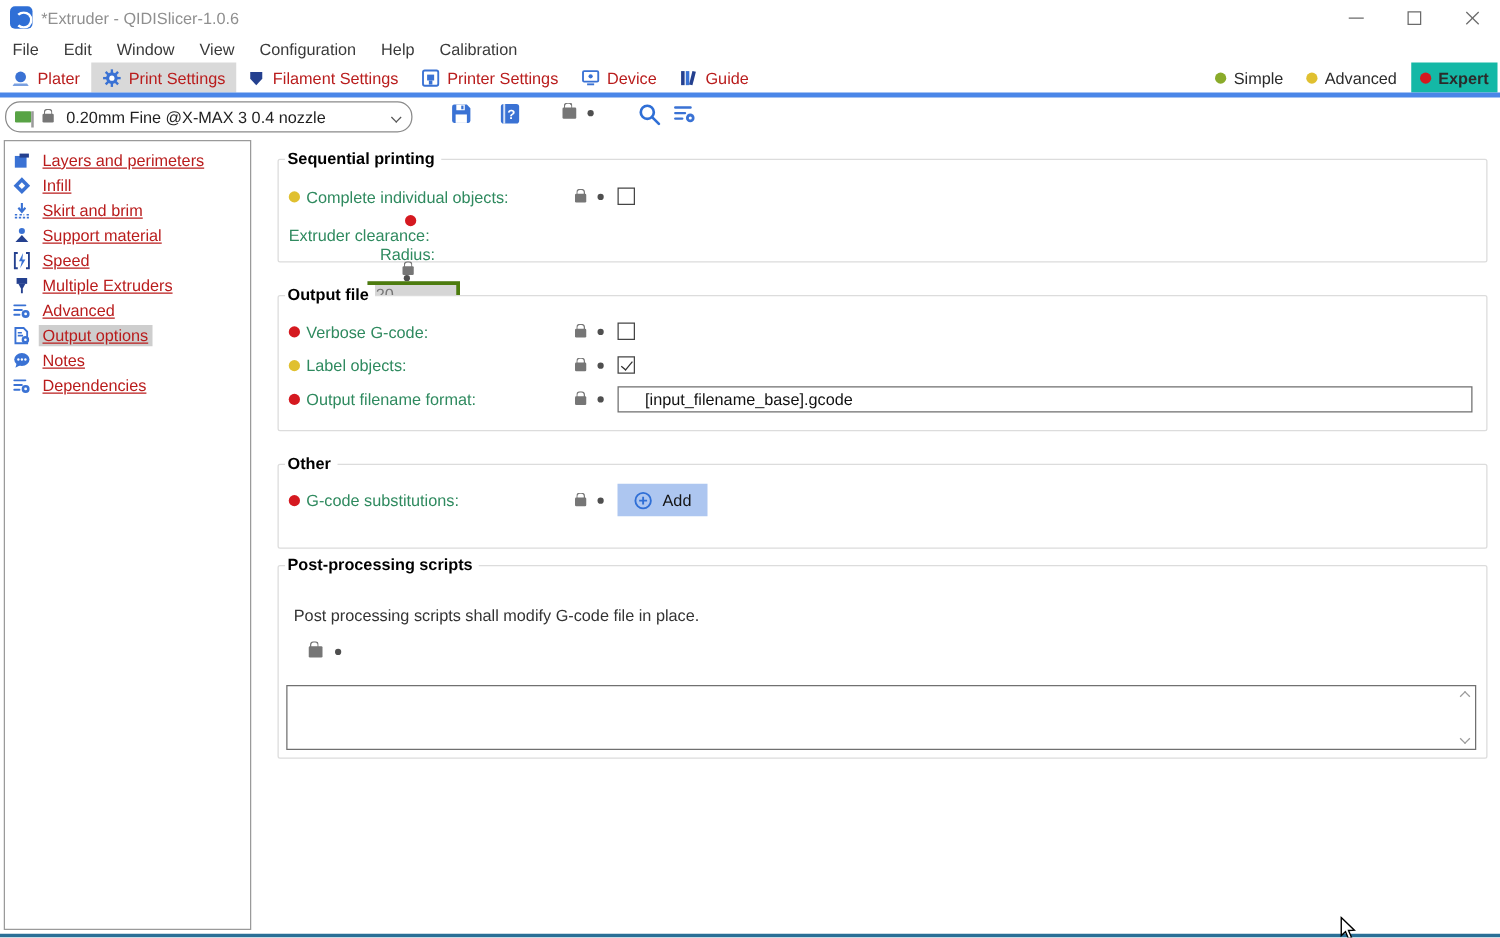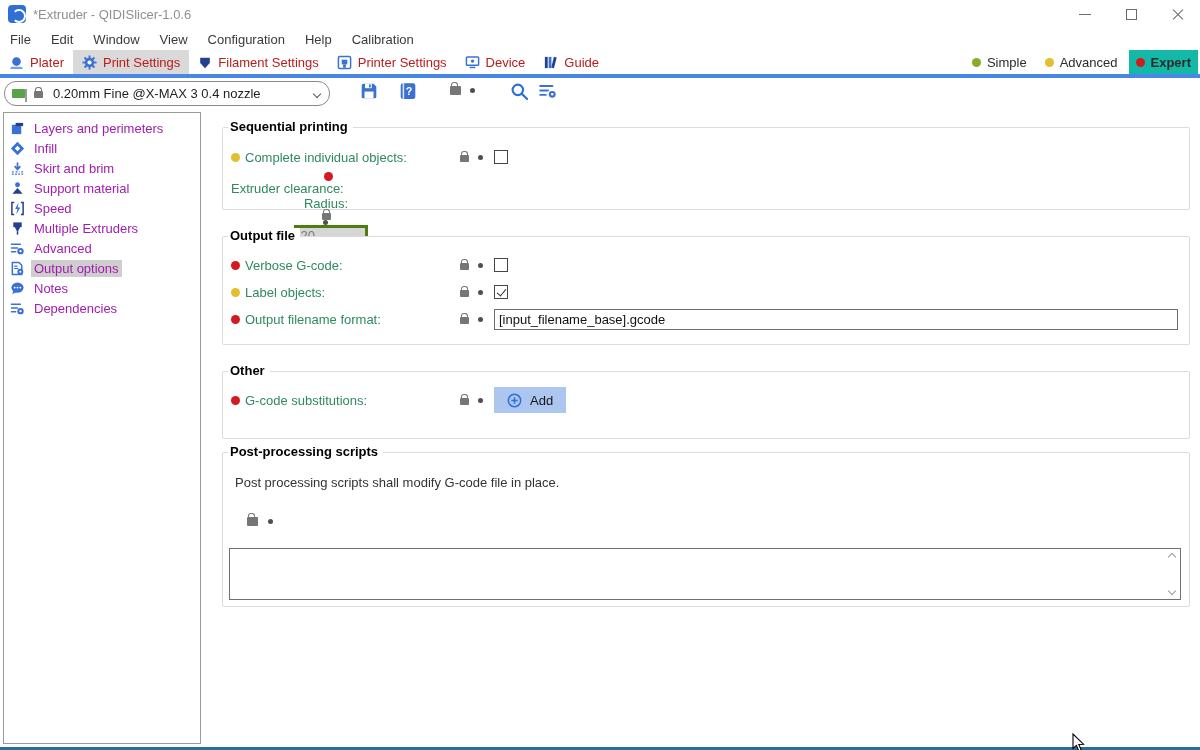--- a/index.html
+++ b/index.html
@@ -44,39 +44,39 @@
   .preset-lock { margin-left:9px; margin-top:2px; }
   .preset-text { margin-left:10px; font-size:13px; color:#1f1f1f; }
   .combo-chevron { position:absolute; right:9px; top:9px; width:6px; height:6px; border-right:1.4px solid #555; border-bottom:1.4px solid #555; transform:rotate(45deg); }
   .tool-ic { position:absolute; top:4px; display:flex; align-items:center; justify-content:center; }
   .tool-lockdot { position:absolute; top:8px; left:450px; display:flex; align-items:center; gap:9px; }
   .bullet { width:5px; height:5px; border-radius:50%; background:#4f4f4f; flex:none; }
   
   .sidebar { position:absolute; left:3px; top:112px; width:198px; height:632px; border:1px solid #9a9a9a; background:#fff; padding-top:5px; }
   .side-item { height:20px; display:flex; align-items:center; padding-left:6px; gap:6px; cursor:default; }
   .side-item svg { flex:none; display:block; }
-  .side-label { color:#a21caf; font-size:13px; padding:1px 3px; white-space:nowrap; }
+  .side-label { color:#b91c1c; font-size:13px; padding:1px 3px; white-space:nowrap;text-decoration:underline; }
   .side-item.active .side-label { background:#cecece; }
   
   .section { position:absolute; left:222px; width:968px; border:1px solid #dcdcdc; border-radius:2px; background:#fff; }
   .section-title { position:absolute; top:-9px; left:5px; background:#fff; padding:0 5px 0 2px; font-weight:bold; font-size:13px; color:#000; white-space:nowrap; }
   .row { position:absolute; left:8px; display:flex; align-items:center; height:24px; }
   .flag-dot { width:9px; height:9px; border-radius:50%; margin-right:5px; flex:none; }
   .opt-label { color:#2f8a5f; font-size:13px; white-space:nowrap; }
   .w215 { width:215px; }
   .w199 { width:199px; }
   .row .lock { margin-right:9px; margin-top:2px; }
   .row .bullet { margin-right:11px; }
   .sub-label { color:#2f8a5f; font-size:13px; margin-right:9px; white-space:nowrap; }
   .checkbox { width:14px; height:14px; border:1px solid #454545; background:#fff; position:relative; flex:none; }
   .checkbox.checked::after { content:""; position:absolute; left:4px; top:1px; width:4px; height:8px; border-right:1.6px solid #2e2e2e; border-bottom:1.6px solid #2e2e2e; transform:rotate(40deg); }
   .num-input { width:74px; height:23px; background:#d6d6d6; border:3px solid #4d7c0f; color:#767676; font-size:13px; font-family:"Liberation Sans",sans-serif; padding:0 4px; }
   .unit { margin-left:5px; color:#1f1f1f; font-size:13px; }
   .gap24 { width:26px; flex:none; }
-  .text-input { height:21px; border:1px solid #6e6e6e; background:#fff; color:#111; font-size:13px; font-family:"Liberation Sans",sans-serif; padding:0 4px; }
+  .text-input { height:21px; border:1px solid #6e6e6e; background:#fff; color:#111; font-size:13px; font-family:"Liberation Sans",sans-serif; padding:0 21px; }
   .add-btn { display:flex; align-items:center; gap:8px; height:26px; padding:0 13px; background:#adc6f0; border:none; font-size:13px; color:#141414; font-family:"Liberation Sans",sans-serif; }
   .note-text { position:absolute; left:12px; color:#333; font-size:13px; }
   .lockrow { position:absolute; display:flex; align-items:center; gap:10px; }
   .bigtext { position:absolute; background:#fff; border:1px solid #707070; }
   .scrollstrip { position:absolute; right:1px; top:1px; bottom:1px; width:15px; display:flex; flex-direction:column; justify-content:space-between; align-items:center; padding:4px 0; }
   .chev-up { width:6px; height:6px; border-left:1.5px solid #9a9a9a; border-top:1.5px solid #9a9a9a; transform:rotate(45deg); }
   .chev-dn { width:6px; height:6px; border-right:1.5px solid #9a9a9a; border-bottom:1.5px solid #9a9a9a; transform:rotate(45deg); }
   
   .bottom-edge { position:absolute; left:0; bottom:0; width:1200px; height:3px; background:#2a6f96; }
   .cursor { position:absolute; left:1072px; top:733px; }
@@ -377,21 +377,21 @@
           <line x1="8" y1="4.6" x2="8" y2="11.4" stroke="#2f6fd6" stroke-width="1.6"></line>
           <line x1="4.6" y1="8" x2="11.4" y2="8" stroke="#2f6fd6" stroke-width="1.6"></line>
         </svg>
       <span>Add</span>
     </button>
   </div>
 </div>
 
 <div class="section" style="top:452px; height:155px;">
   <span class="section-title">Post-processing scripts</span>
-  <div class="note-text" style="top:22px;">Post processing scripts shall modify G-code file in place.</div>
+  <div class="note-text" style="top:32px;">Post processing scripts shall modify G-code file in place.</div>
   <div class="lockrow" style="top:64px; left:24px;">
     <span class="lock" style="width:11px;height:9px;"></span>
     <span class="bullet"></span>
   </div>
   <div class="bigtext" style="top:95px; left:6px; width:952px; height:52px;">
     <div class="scrollstrip">
       <span class="chev-up"></span>
       <span class="chev-dn"></span>
     </div>
   </div>

